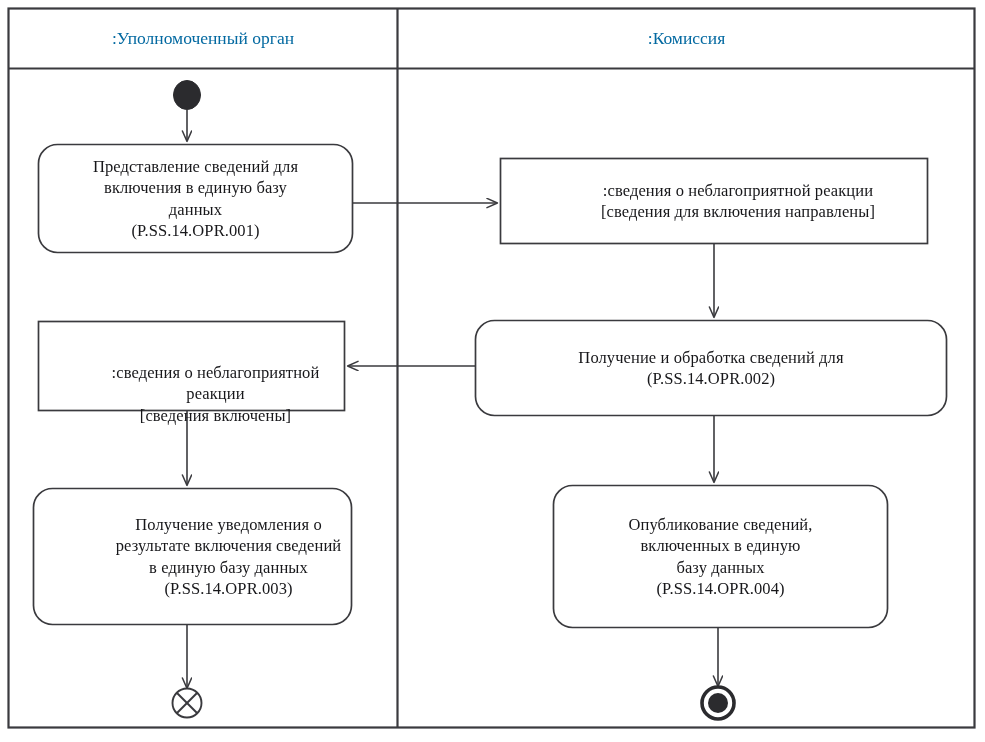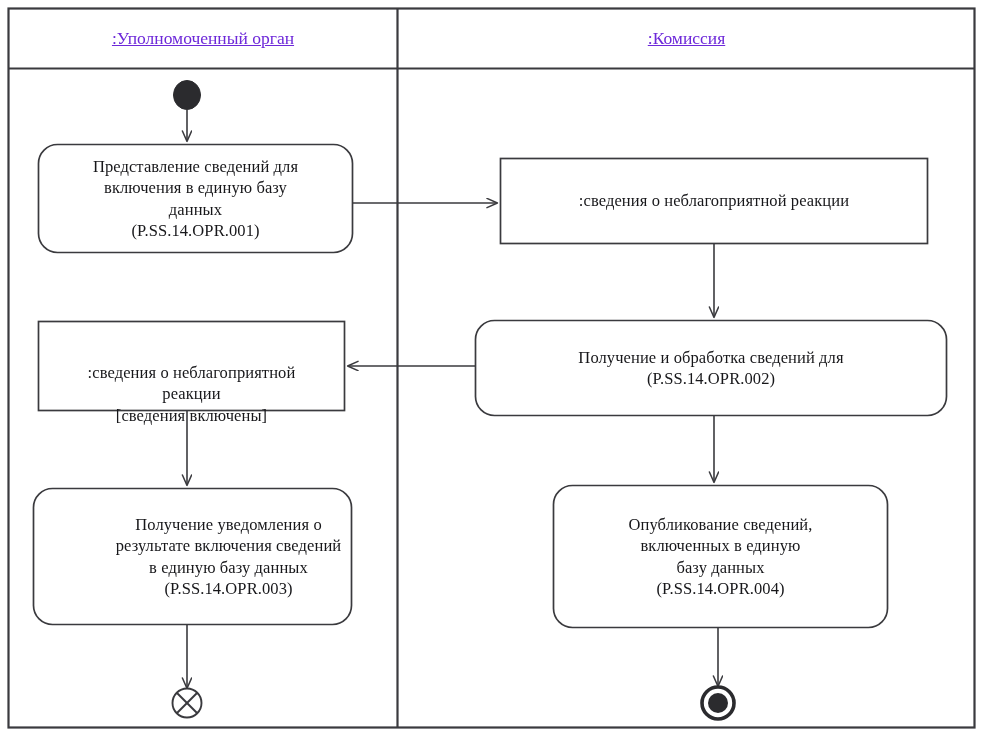--- a/index.html
+++ b/index.html
@@ -47,26 +47,25 @@
   }
   .node-text .ln { display: block; white-space: nowrap; }
 
   .lane-title {
     position: absolute;
     display: flex;
     align-items: center;
     justify-content: center;
     text-align: center;
     font-size: 17.5px;
-    color: #6d28d9;
-    text-decoration: underline;
+    color: #0369a1;
   }
 
   .activity-label { font-size: 16.5px; }
-  .object-label   { font-size: 16.5px; }
+  .object-label   { font-size: 16.5px; padding-left: 24px; }
 
   .caption-strip {
     position: absolute;
     left: 55px;
     top: 732px;
     width: 880px;
     height: 9px;
     overflow: hidden;
     font-size: 13px;
     color: #c9c9cc;
@@ -149,20 +148,21 @@
 
   <div class="node-text activity-label" style="left:38px; top:144px; width:315px; height:109px;">
     <span class="ln">Представление сведений для</span>
     <span class="ln">включения в единую базу</span>
     <span class="ln">данных</span>
     <span class="ln">(P.SS.14.OPR.001)</span>
   </div>
 
   <div class="node-text object-label" style="left:500px; top:158px; width:428px; height:86px;">
     <span class="ln">:сведения о неблагоприятной реакции</span>
+    <span class="ln">[сведения для включения направлены]</span>
   </div>
 
   <div class="node-text object-label" style="left:38px; top:321px; width:307px; height:90px;margin-top:28px;">
     <span class="ln">:сведения о неблагоприятной</span>
     <span class="ln">реакции</span>
     <span class="ln">[сведения включены]</span>
   </div>
 
   <div class="node-text activity-label" style="left:475px; top:320px; width:472px; height:96px;">
     <span class="ln">Получение и обработка сведений для</span>

